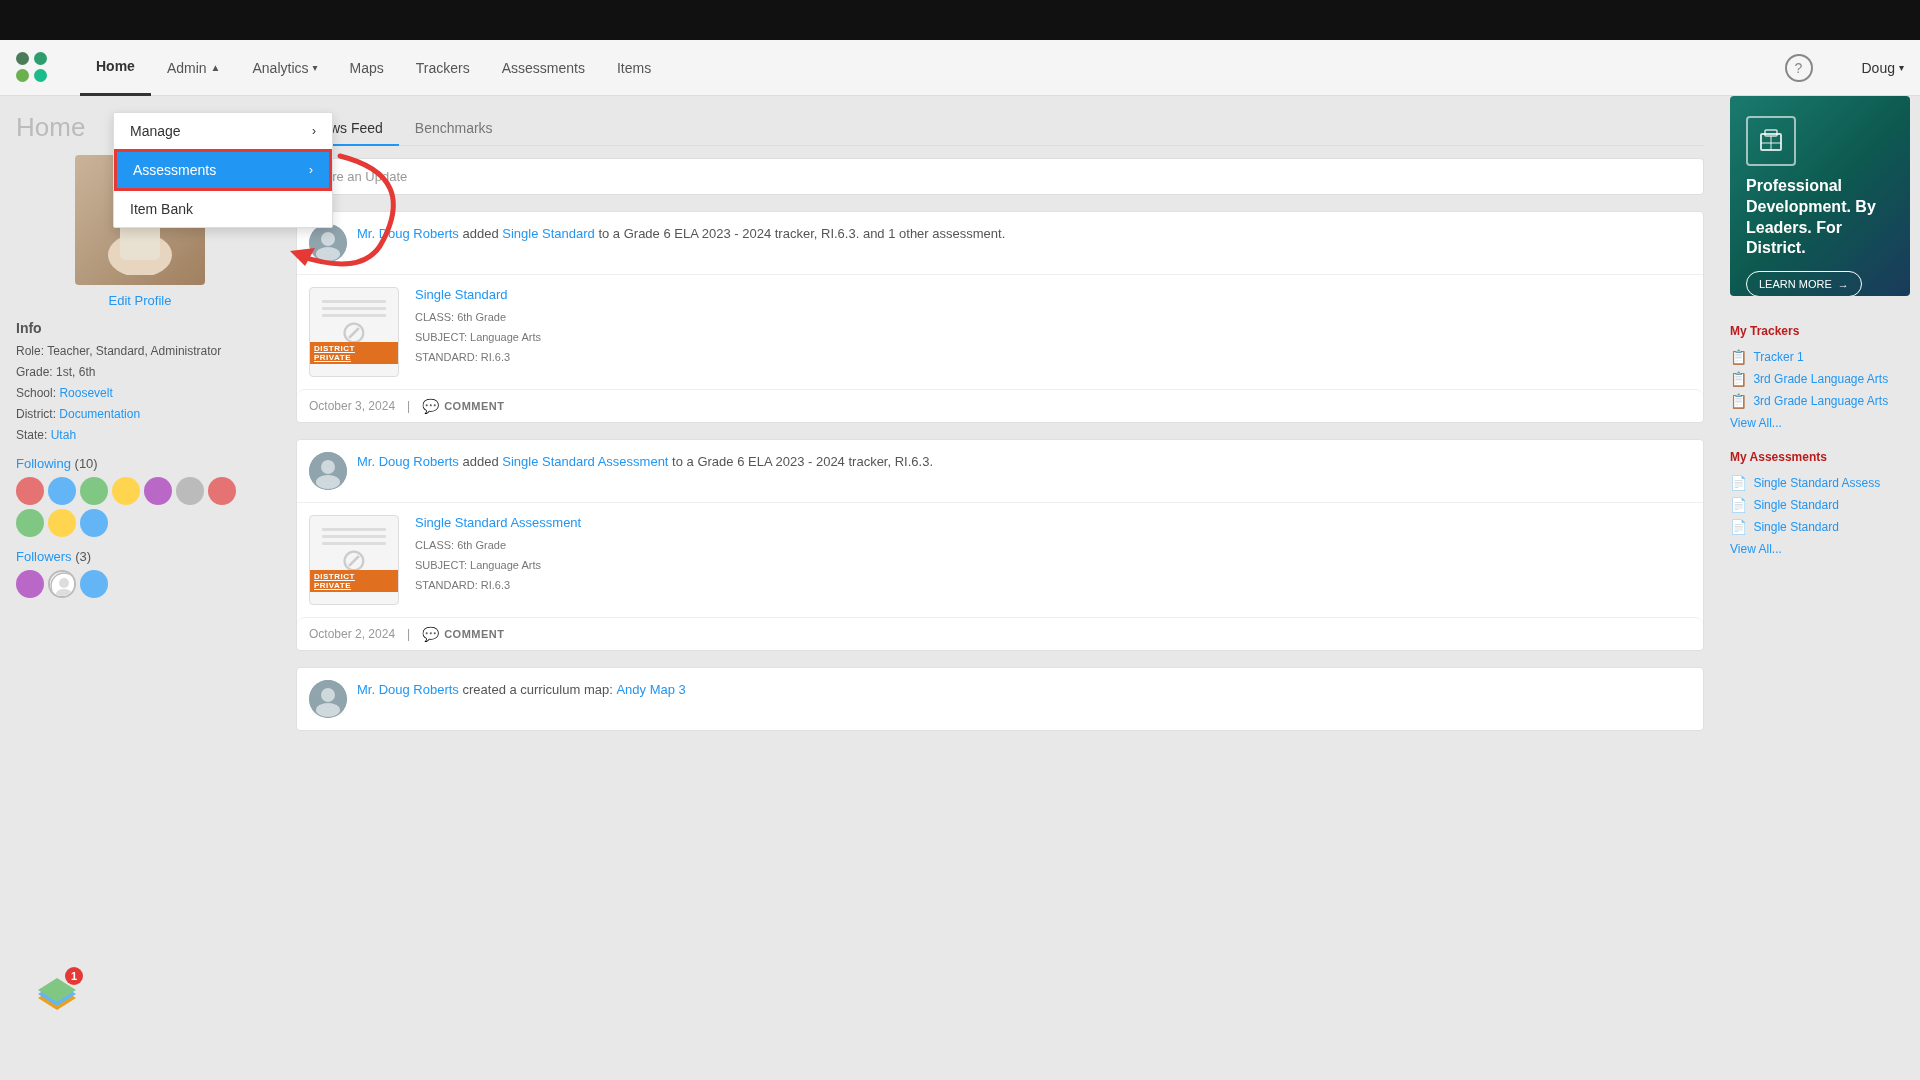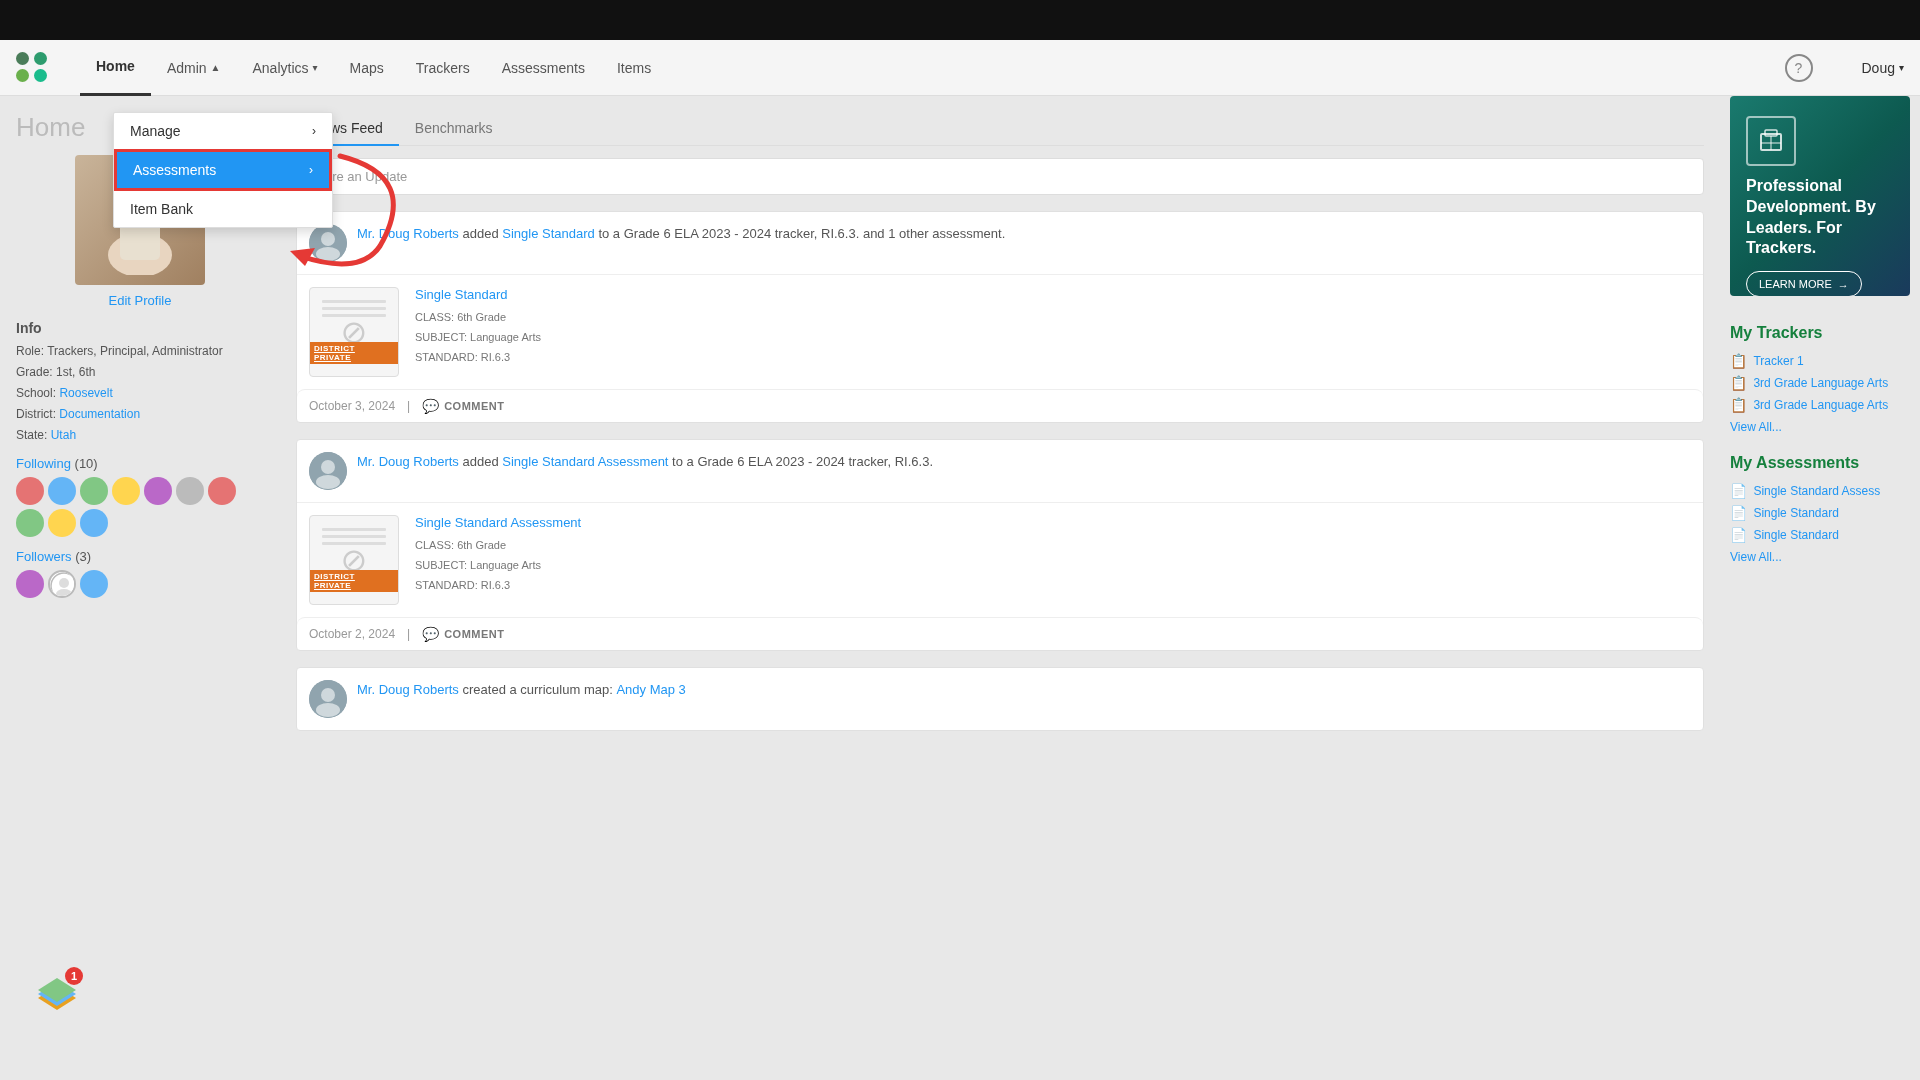--- a/index.html
+++ b/index.html
@@ -326,21 +326,21 @@
       color: white;
       padding: 6px 12px;
       border-radius: 20px;
       font-size: 11px;
       cursor: pointer;
       display: flex; align-items: center; gap: 6px;
       width: fit-content;
     }
 
     .sidebar-section { padding: 12px 10px 8px; }
-    .sidebar-section-title { font-size: 16px; font-weight: 600; color: #15803d; margin-bottom: 8px; }
+    .sidebar-section-title { font-size: 12px; font-weight: 600; color: #b91c1c; margin-bottom: 8px; }
     .sidebar-item {
       display: flex;
       align-items: center;
       gap: 6px;
       padding: 3px 0;
       font-size: 12px;
       color: #2196f3;
       cursor: pointer;
     }
     .sidebar-item-icon { color: #666; font-size: 14px; }
@@ -472,21 +472,21 @@
     </div>
 
     <div class="edit-profile">
       <span>Edit Profile</span>
     </div>
 
     <div class="info-section">
       <div class="info-title">Info</div>
       <div class="info-row">
         <span>Role:</span>
-        <span>Trackers, Principal, Administrator</span>
+        <span>Teacher, Standard, Administrator</span>
       </div>
       <div class="info-row">
         <span>Grade:</span>
         <span>1st, 6th</span>
       </div>
       <div class="info-row">
         <span>School:</span>
         <a>Roosevelt</a>
       </div>
       <div class="info-row">
@@ -665,21 +665,21 @@
 
     <div class="ad-banner">
       <div class="ad-icon">
         <svg width="30" height="30" viewBox="0 0 30 30">
           <rect x="5" y="8" width="20" height="16" rx="1" fill="none" stroke="rgba(255,255,255,0.8)" stroke-width="2"></rect>
           <rect x="9" y="4" width="12" height="6" rx="1" fill="none" stroke="rgba(255,255,255,0.8)" stroke-width="1.5"></rect>
           <line x1="15" y1="10" x2="15" y2="24" stroke="rgba(255,255,255,0.6)" stroke-width="1.5"></line>
           <line x1="5" y1="17" x2="25" y2="17" stroke="rgba(255,255,255,0.6)" stroke-width="1.5"></line>
         </svg>
       </div>
-      <div class="ad-title">Professional Development. By Leaders. For Trackers.</div>
+      <div class="ad-title">Professional Development. By Leaders. For District.</div>
       <button class="ad-btn">
         <span>LEARN MORE</span>
         <span>→</span>
       </button>
     </div>
 
     <div class="sidebar-section">
       <div class="sidebar-section-title">My Trackers</div>
       <div class="sidebar-item">
         <span class="sidebar-item-icon">📋</span>

